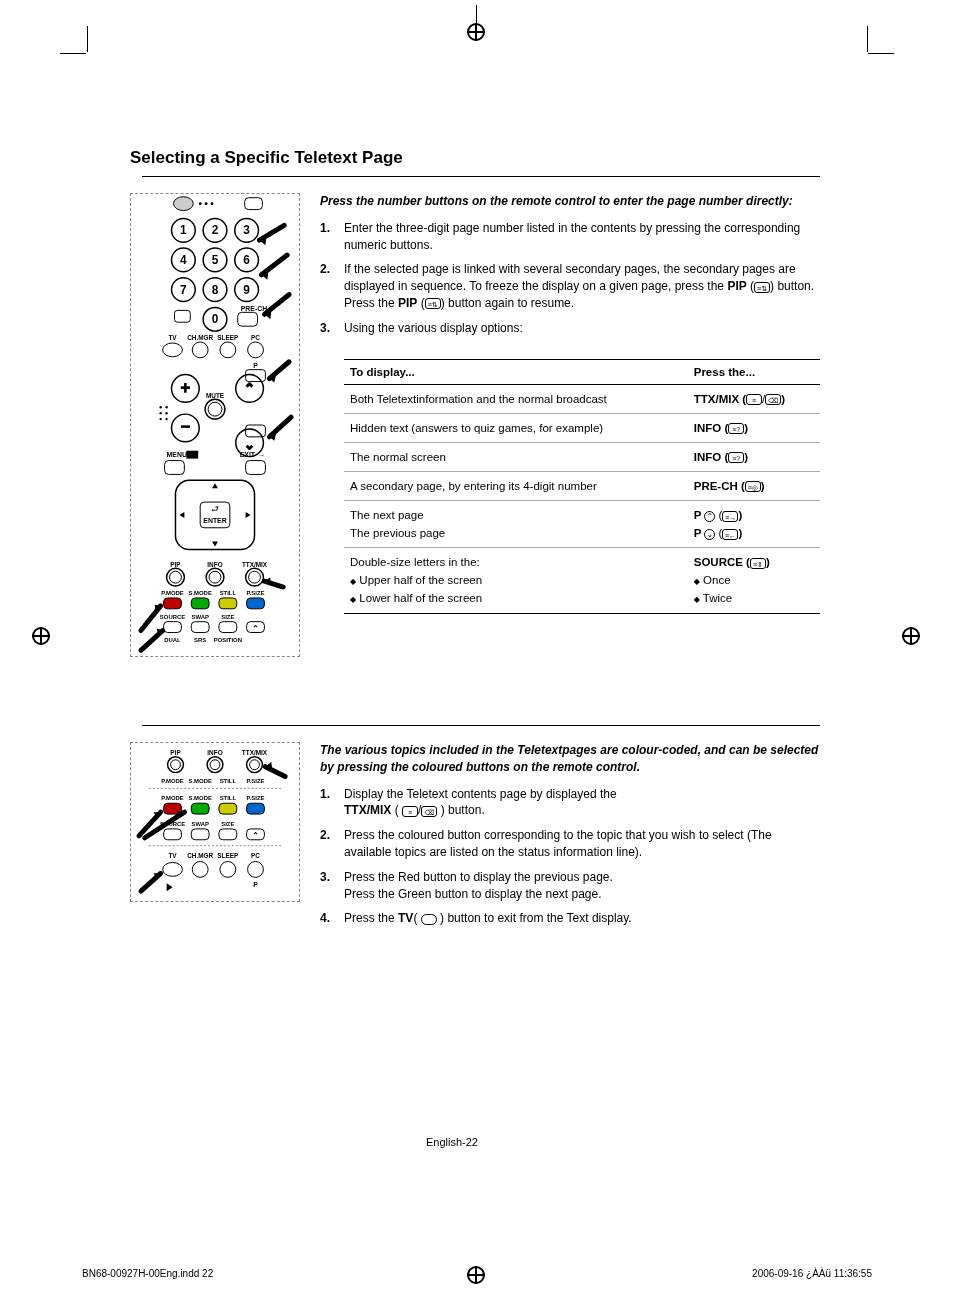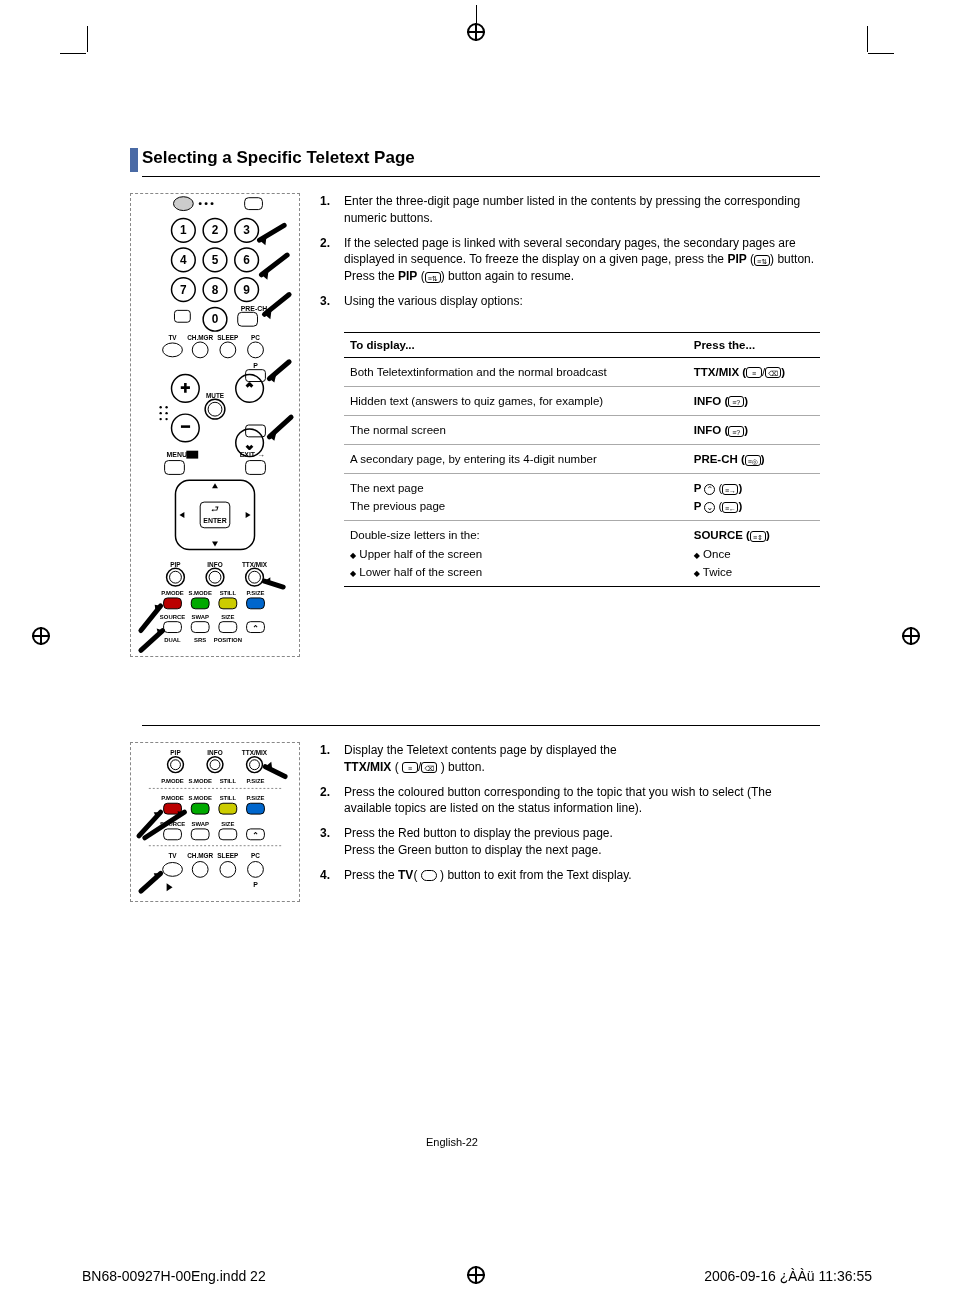--- a/index.html
+++ b/index.html
@@ -14,20 +14,21 @@
   .page {
     position: absolute;
     left: 130px;
     top: 148px;
     width: 690px;
   }
   .section-heading-wrap {
     display: flex;
     align-items: stretch;
     margin-bottom: 4px;
+    flex-direction: column;
   }
   .blue-bar {
     width: 8px;
     background: #4a6aa5;
     margin-right: 4px;
   }
   .section-heading {
     font-size: 17px;
     font-weight: bold;
     flex: 1;
@@ -108,21 +109,21 @@
     left: 0;
     width: 904px;
     text-align: center;
     font-size: 11px;
   }
   .footer {
     position: absolute;
     top: 1268px;
     left: 82px;
     width: 790px;
-    font-size: 14px;
+    font-size: 10px;
     display: flex;
     justify-content: space-between;
   }
   .crop-top {
     position: absolute;
     top: 19px; left: 0; width: 954px;
     display: flex; justify-content: center;
   }
   .crop-bottom {
     position: absolute;
@@ -319,20 +320,21 @@
           <path d="M132 80 l7 -3 -1 8 z"></path>
           <path d="M135 120 l7 -3 -1 8 z"></path>
           <path d="M140 185 l7 -4 -2 8 z"></path>
           <path d="M140 244 l7 -4 -2 8 z"></path>
           <path d="M135 390 l6 -4 0 8 z"></path>
         </g>
       </svg>
     </div>
 
     <div class="content-col">
+      <p class="intro">Press the number buttons on the remote control to enter the page number directly:</p>
       <ol class="steps">
         <li>
           <span class="num">1.</span>
           <span class="txt">Enter the three-digit page number listed in the contents by pressing the corresponding numeric buttons.</span>
         </li>
         <li>
           <span class="num">2.</span>
           <span class="txt">
             <span>If the selected page is linked with several secondary pages, the secondary pages are displayed in sequence. To freeze the display on a given page, press the </span><span class="bold">PIP</span><span> (</span><span class="icon-box">≡⇅</span><span>) button. Press the </span><span class="bold">PIP</span><span> (</span><span class="icon-box">≡⇅</span><span>) button again to resume.</span>
           </span>
@@ -461,20 +463,21 @@
           <g fill="#000">
             <path d="M136 24 l6 -5 1 8 z"></path>
             <path d="M30 70 l-7 0 3 7 z"></path>
             <path d="M54 70 l-7 -1 2 7 z"></path>
             <path d="M30 132 l-7 0 3 7 z"></path>
           </g>
         </svg>
       </div>
 
       <div class="content-col">
+        <p class="intro">The various topics included in the Teletextpages are colour-coded, and can be selected by pressing the coloured buttons on the remote control.</p>
         <ol class="steps">
           <li>
             <span class="num">1.</span>
             <span class="txt">
               <span>Display the Teletext contents page by displayed the </span><br>
               <span class="bold">TTX/MIX</span><span> ( </span><span class="icon-box">≡</span><span>/</span><span class="icon-box">⌫</span><span> ) button.</span>
             </span>
           </li>
           <li>
             <span class="num">2.</span>

